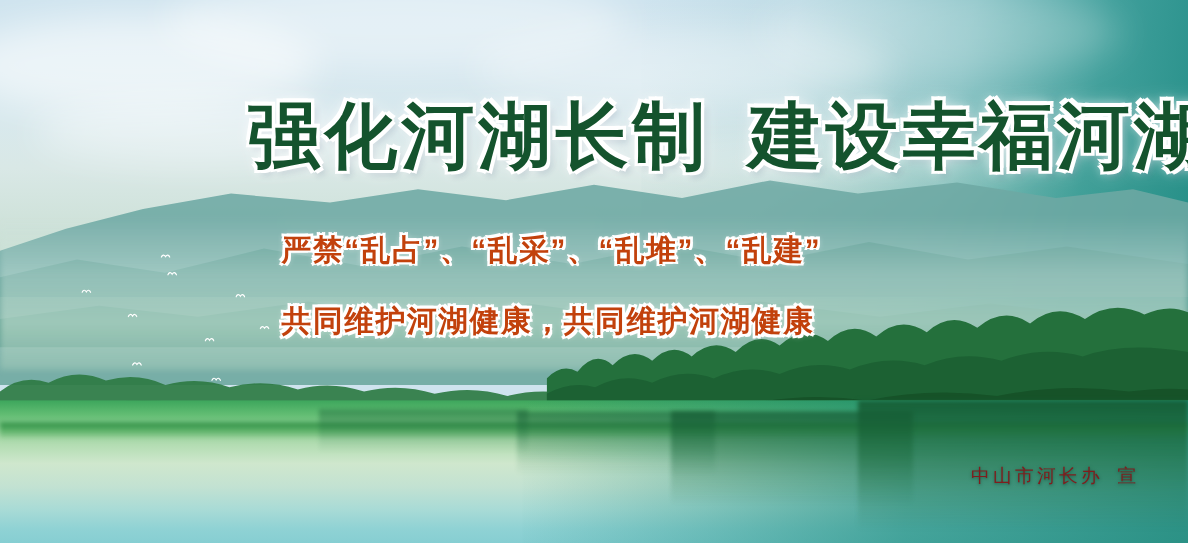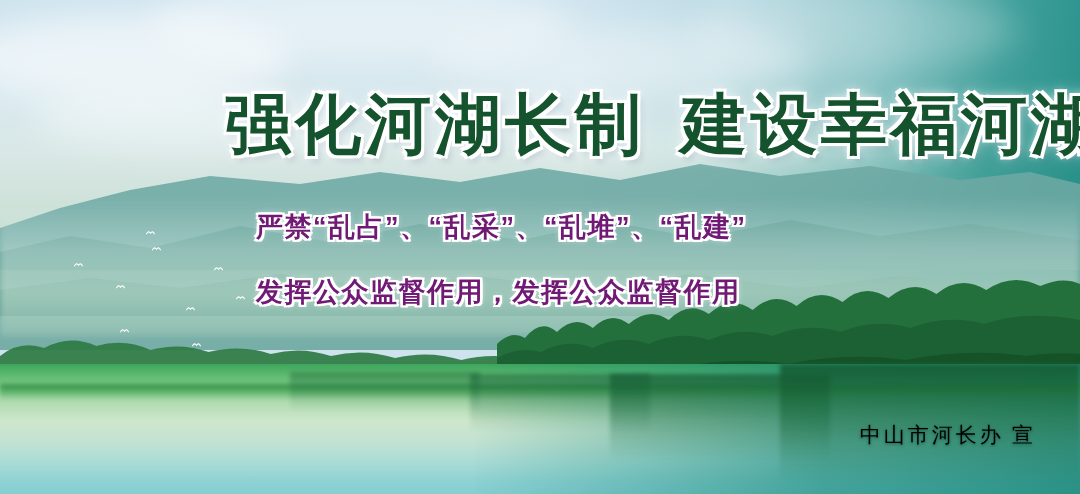--- a/index.html
+++ b/index.html
@@ -156,37 +156,37 @@
 
   .body-lines{
     position:absolute;left:256px;top:214px;
   }
   .body-line{
     font-family:"Liberation Sans","DejaVu Sans",sans-serif;
     font-weight:bold;
     font-size:27px;
     line-height:1;
     letter-spacing:1.5px;
-    color:#701a75;
+    color:#c2410c;
     white-space:nowrap;
     margin-bottom:38px;
     text-shadow:
       1.6px 0 0 #fff, -1.6px 0 0 #fff, 0 1.6px 0 #fff, 0 -1.6px 0 #fff,
       1.6px 1.6px 0 #fff, -1.6px 1.6px 0 #fff, 1.6px -1.6px 0 #fff, -1.6px -1.6px 0 #fff,
       2.4px 2.4px 0 #fff, -2.4px 2.4px 0 #fff, 2.4px -2.4px 0 #fff, -2.4px -2.4px 0 #fff,
       0 0 7px rgba(255,255,255,.95);
   }
   .body-line:last-child{margin-bottom:0;}
 
   .signature{
     position:absolute;right:44px;top:421px;
-    font-family:Liberation Serif, serif;
-    font-size:21px;
+    font-family:Liberation Mono, monospace;
+    font-size:17px;
     letter-spacing:3px;
-    color:#000000;
+    color:#7f1d1d;
     white-space:nowrap;
     text-shadow:0 1px 3px rgba(0,40,30,.55);
   }
 </style>
 </head>
 <body>
 
 <div id="poster">
 
   <div class="sky"></div>
@@ -286,18 +286,18 @@
   <div class="shore"></div>
   <div class="refl r1"></div>
   <div class="refl r2"></div>
   <div class="refl r3"></div>
   <div class="refl r4"></div>
 
   <div class="headline"><span>强化河湖长制</span><span class="gap"></span><span>建设幸福河湖</span></div>
 
   <div class="body-lines">
     <div class="body-line">严禁“乱占”、“乱采”、“乱堆”、“乱建”</div>
-    <div class="body-line">发挥公众监督作用，发挥公众监督作用</div>
+    <div class="body-line">共同维护河湖健康，共同维护河湖健康</div>
   </div>
 
   <div class="signature">中山市河长办  宣</div>
 
 </div>
 
 </body></html>

